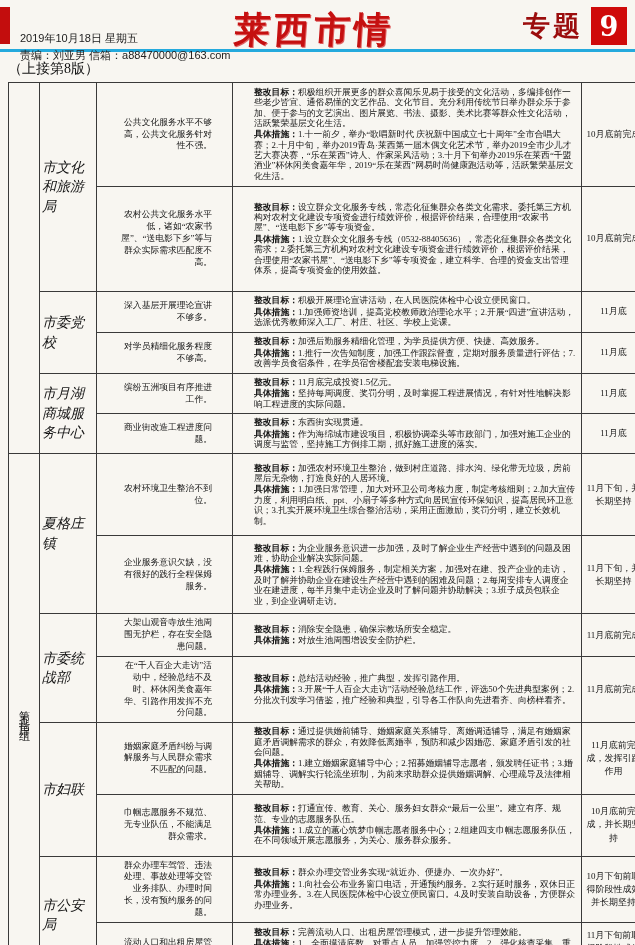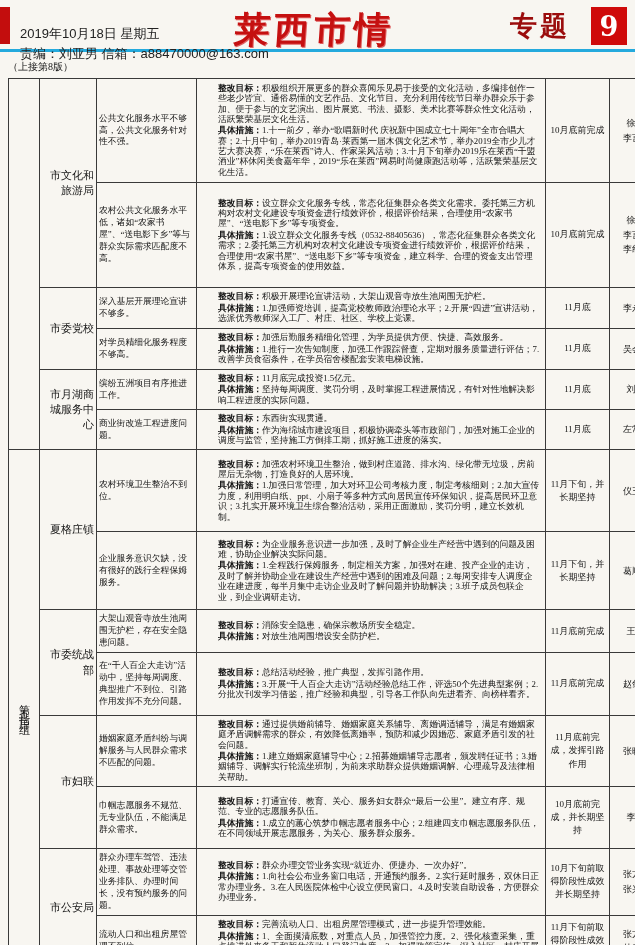--- a/index.html
+++ b/index.html
@@ -5,45 +5,45 @@
   html,body{margin:0;padding:0;}
   body{
     width:635px;height:945px;overflow:hidden;
     background:#f8f6f1;color:#151515;
     font-family:"Liberation Serif","DejaVu Serif",serif;
     position:relative;
   }
   
   .hdr{position:relative;height:40px;margin:6px 8px 0 0;}
   .hdr-redbar{position:absolute;left:0;top:1px;width:10px;height:37px;background:#c30d0d;}
-  .hdr-date{position:absolute;left:20px;top:18px;font-size:13px;line-height:1.5;color:#222;
+  .hdr-date{position:absolute;left:20px;top:24px;font-size:11px;line-height:1.5;color:#222;
     font-family:"Liberation Sans","DejaVu Sans",sans-serif;}
   .masthead{
     position:absolute;left:50%;top:0;transform:translateX(-50%) skewX(-4deg);
     font-size:36px;font-weight:bold;color:#c51010;letter-spacing:4px;
     font-family:"DejaVu Serif","Liberation Serif",serif;
     text-shadow:1px 1px 0 #e06060;
   }
-  .hdr-right{position:absolute;right:0;top:0;height:40px;display:flex;align-items:center;gap:13px;}
+  .hdr-right{position:absolute;right:0;top:0;height:40px;display:flex;align-items:center;}
   .section-title{font-size:27px;font-weight:bold;color:#9b0d0d;letter-spacing:3px;
     font-family:"Liberation Sans","DejaVu Sans",sans-serif;margin-right:8px;}
   .pagenum-box{width:36px;height:38px;background:#cf0a0a;color:#fff;display:flex;
     align-items:center;justify-content:center;font-size:27px;font-weight:bold;
     font-family:"DejaVu Serif",serif;}
   .blue-rule{height:3px;background:#25aadd;margin:3px 0 0 0;}
-  .cont-note{font-size:10px;margin:8px 0 4px 8px;color:#111;}
+  .cont-note{font-size:14px;margin:8px 0 4px 8px;color:#111;}
   
   table{border-collapse:collapse;table-layout:fixed;margin:0 8px;width:619px;
     font-family:"Liberation Serif","DejaVu Serif",serif;}
   td{border:1px solid #3a3a3a;vertical-align:middle;word-break:break-all;}
   .gcol{width:28px;}
   .vert{writing-mode:vertical-rl;text-orientation:upright;margin:0 auto;
     font-size:11px;letter-spacing:5px;color:#111;}
-  .unit{width:52px;text-align:right;font-size:11px;padding:2px;line-height:1.4;}
-  .prob{width:95px;font-size:8.8px;padding:3px 2px;line-height:1.35;text-align:left;}
+  .unit{width:52px;text-align:left;font-size:14px;padding:2px;line-height:1.4;font-style:italic;}
+  .prob{width:95px;font-size:8.8px;padding:3px 20px;line-height:1.35;text-align:right;}
   .cont{width:338px;font-size:8.8px;padding:3px 5px;line-height:1.18;vertical-align:middle;text-align:left;}
   .cont p{margin:0 0 1px 16px;text-indent:0;}
   .lbl{font-family:"Liberation Sans","DejaVu Sans",sans-serif;font-weight:bold;}
   .dl{width:55px;font-size:9px;padding:2px 4px;line-height:1.45;text-align:center;}
   .per{width:49px;font-size:9px;text-align:center;white-space:pre-line;line-height:1.6;padding:2px;}
 </style>
 </head>
 <body>
 
 <div class="hdr">
@@ -86,21 +86,21 @@
     <td class="dl">10月底前完成</td>
     <td class="per">徐 云
 李言军
 李红蕾</td>
   </tr>
 
   <tr style="height:41px">
     <td class="unit" rowspan="2">市委党校</td>
     <td class="prob">深入基层开展理论宣讲不够多。</td>
     <td class="cont">
-      <p><b class="lbl">整改目标：</b><span>积极开展理论宣讲活动，大架山观音寺放生池周围无护栏。</span></p>
+      <p><b class="lbl">整改目标：</b><span>积极开展理论宣讲活动，在人民医院体检中心设立便民窗口。</span></p>
       <p><b class="lbl">具体措施：</b><span>1.加强师资培训，提高党校教师政治理论水平；2.开展“四进”宣讲活动，选派优秀教师深入工厂、村庄、社区、学校上党课。</span></p>
     </td>
     <td class="dl">11月底</td>
     <td class="per">李永义</td>
   </tr>
 
   <tr style="height:41px">
     <td class="prob">对学员精细化服务程度不够高。</td>
     <td class="cont">
       <p><b class="lbl">整改目标：</b><span>加强后勤服务精细化管理，为学员提供方便、快捷、高效服务。</span></p>
@@ -160,21 +160,21 @@
     <td class="prob">大架山观音寺放生池周围无护栏，存在安全隐患问题。</td>
     <td class="cont">
       <p><b class="lbl">整改目标：</b><span>消除安全隐患，确保宗教场所安全稳定。</span></p>
       <p><b class="lbl">具体措施：</b><span>对放生池周围增设安全防护栏。</span></p>
     </td>
     <td class="dl">11月底前完成</td>
     <td class="per">王 春</td>
   </tr>
 
   <tr style="height:63px">
-    <td class="prob">在“千人百企大走访”活动中，坚持每周调度、典型推广不到位、引路作用发挥不充分问题。</td>
+    <td class="prob">在“千人百企大走访”活动中，经验总结不及时、杯休闲美食嘉年华、引路作用发挥不充分问题。</td>
     <td class="cont">
       <p><b class="lbl">整改目标：</b><span>总结活动经验，推广典型，发挥引路作用。</span></p>
       <p><b class="lbl">具体措施：</b><span>3.开展“千人百企大走访”活动经验总结工作，评选50个先进典型案例；2.分批次刊发学习借鉴，推广经验和典型，引导各工作队向先进看齐、向榜样看齐。</span></p>
     </td>
     <td class="dl">11月底前完成</td>
     <td class="per">赵剑飞</td>
   </tr>
 
   <tr style="height:68px">
     <td class="unit" rowspan="2">市妇联</td>

